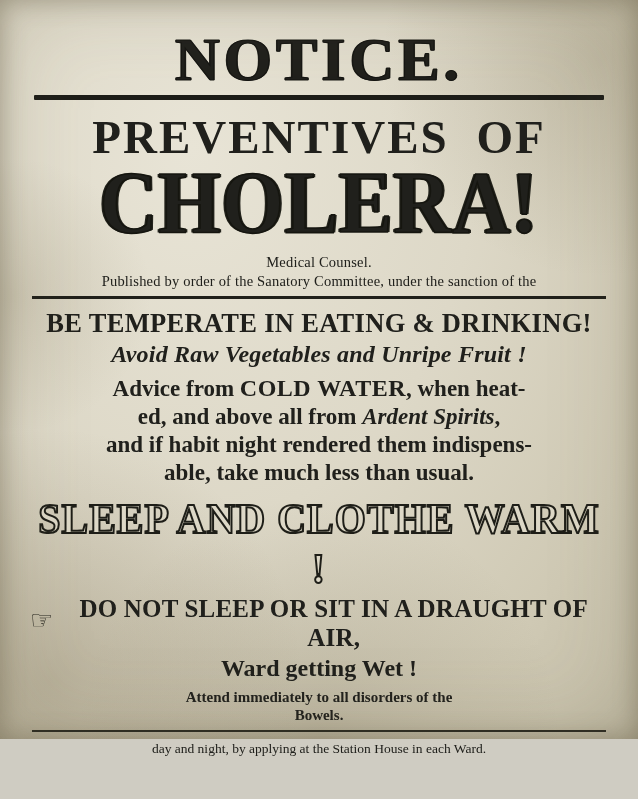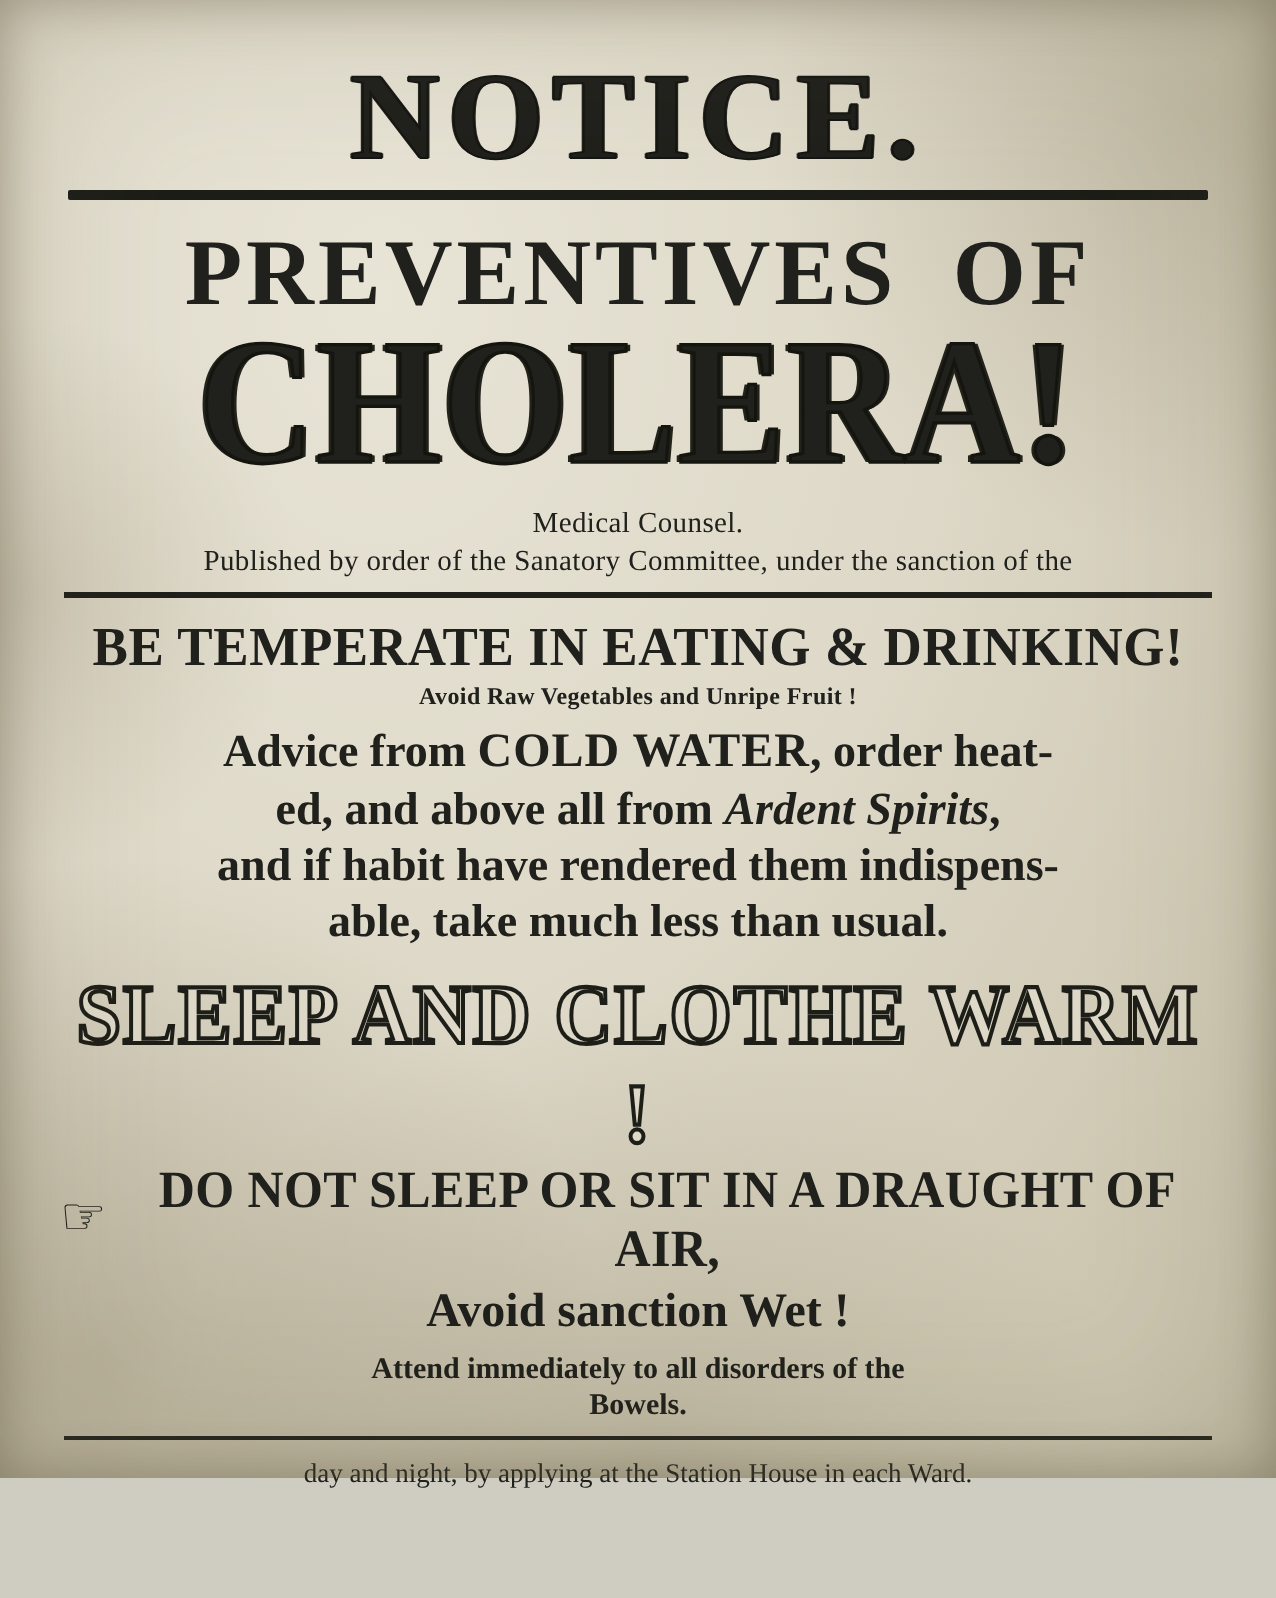--- a/index.html
+++ b/index.html
@@ -69,22 +69,22 @@
   }
   .rule2{height:3px;background:#20201a;margin:6px 2px 9px 2px;}
   .t-temperate{
     font-weight:bold;
     font-size:26.5px;
     letter-spacing:.3px;
     margin:2px 0 2px 0;
     transform:scaleY(1.04);
   }
   .t-avoid-raw{
-    font-weight:bold;
-    font-size:12px;margin:2px 0 6px 0;letter-spacing:.2px;
+    font-style:italic;font-weight:bold;
+    font-size:24px;margin:2px 0 6px 0;letter-spacing:.2px;
   }
   .t-abstain{
     font-weight:bold;
     font-size:23px;
     line-height:1.22;
     margin:2px 16px 4px 16px;
     text-align:center;
   }
   .t-abstain .cold{font-size:24px;letter-spacing:.5px;text-align:center;}
   .t-abstain .ital{font-style:italic;}
@@ -140,34 +140,34 @@
       <div>Medical Counsel.</div>
       <div>Published by order of the Sanatory Committee, under the sanction of the</div>
     </div>
 
     <div class="rule2"></div>
 
     <div class="t-temperate">BE TEMPERATE IN EATING &amp; DRINKING!</div>
     <div class="t-avoid-raw">Avoid Raw Vegetables and Unripe Fruit !</div>
 
     <div class="t-abstain">
-      <span>Advice from </span><span class="cold">COLD WATER</span><span>, order heat-</span><br>
+      <span>Advice from </span><span class="cold">COLD WATER</span><span>, when heat-</span><br>
       <span>ed,  and  above  all  from </span><span class="ital">Ardent Spirits</span><span>,</span><br>
-      <span>and  if  habit  have  rendered  them  indispens-</span><br>
+      <span>and  if  habit  night  rendered  them  indispens-</span><br>
       <span>able,  take  much  less  than  usual.</span>
     </div>
 
     <div class="t-sleepwarm">SLEEP AND CLOTHE WARM !</div>
 
     <div class="row-draught">
       <span class="hand">☞</span>
       <span class="t-draught">DO NOT SLEEP OR SIT IN A DRAUGHT OF AIR,</span>
     </div>
 
-    <div class="t-wet">Avoid sanction Wet !</div>
+    <div class="t-wet">Ward getting Wet !</div>
 
     <div class="t-bowels">
       <span>Attend immediately to all disorders of the</span><br>
       <span>Bowels.</span>
     </div>
 
 
     <div class="rule3"></div>
 
     <div class="t-fineprint">

